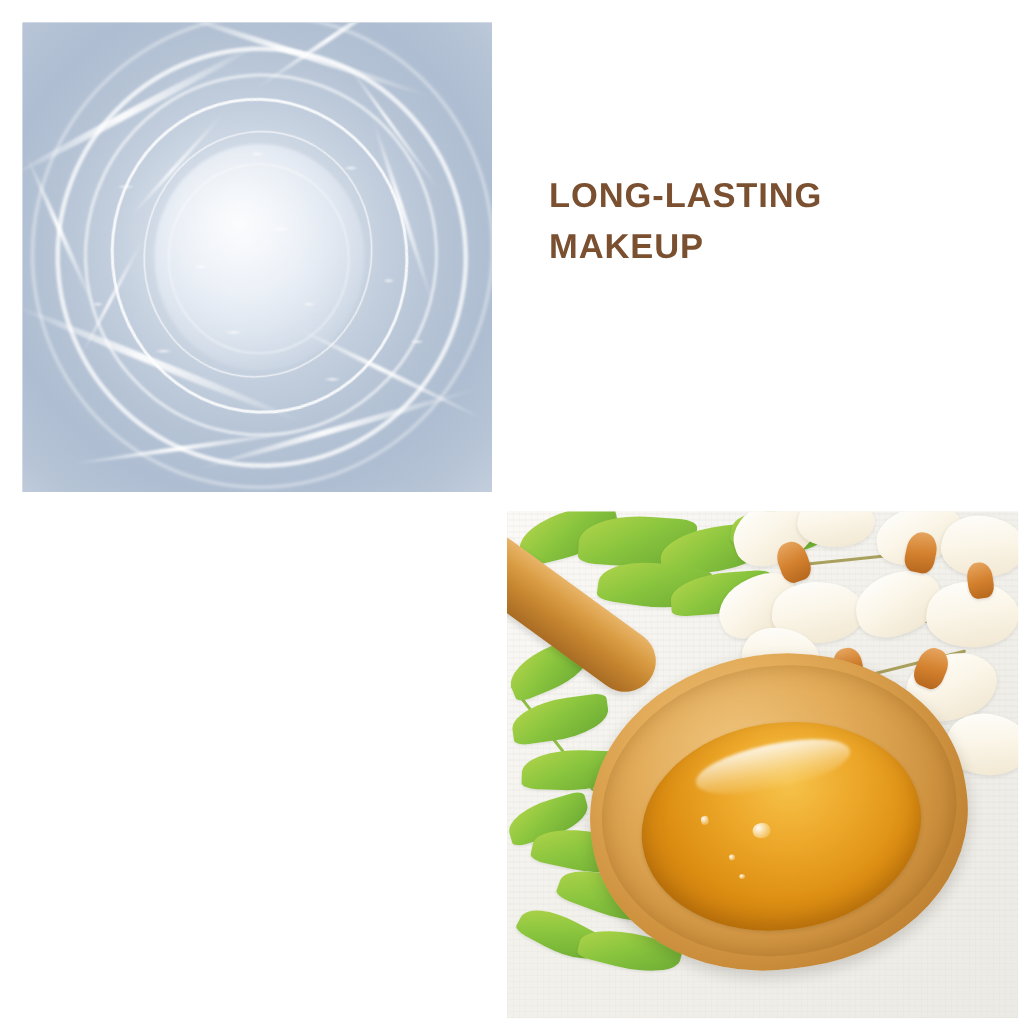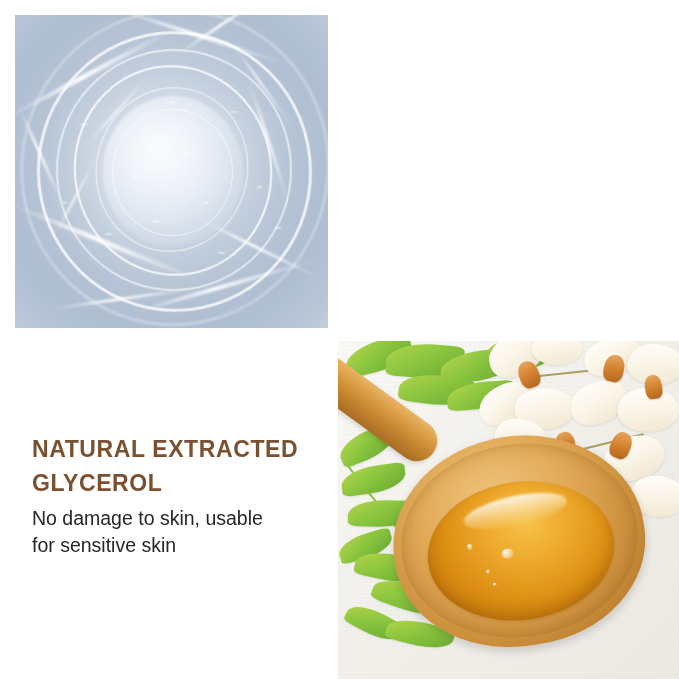--- a/index.html
+++ b/index.html
@@ -300,28 +300,24 @@
     <div class="water-streak s7"></div>
     <div class="water-streak s8"></div>
     <div class="water-streak s9"></div>
     <div class="water-streak s10"></div>
     <div class="water-streak s11"></div>
     <div class="water-streak s12"></div>
     <div class="water-sparkle"></div>
   </div>
 
   <div class="text-block tb-makeup">
+    <h2 class="feature-title">LONG-LASTING
+MAKEUP</h2>
   </div>
 
-  <div class="text-block tb-glycerol">
-    <h2 class="feature-title">NATURAL EXTRACTED
-GLYCEROL</h2>
-    <p class="feature-desc">No damage to skin, usable
-for sensitive skin</p>
-  </div>
 
   <div class="photo-honey">
     <div class="honey-cloth"></div>
 
     <div class="leaf lf1"></div>
     <div class="leaf lf2"></div>
     <div class="leaf lf3"></div>
     <div class="leaf lf4"></div>
     <div class="leaf lf5"></div>
     <div class="leaf lf6"></div>

